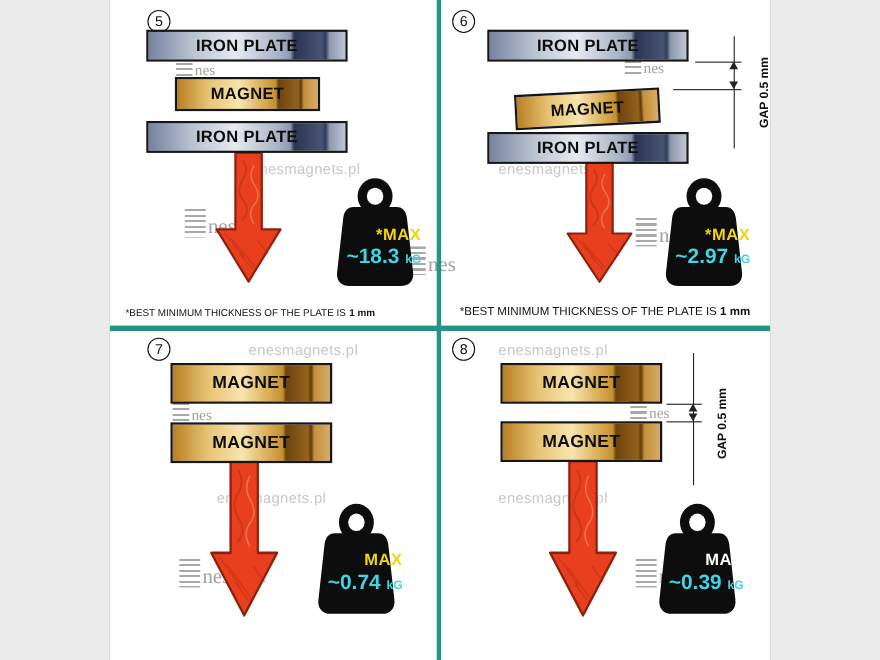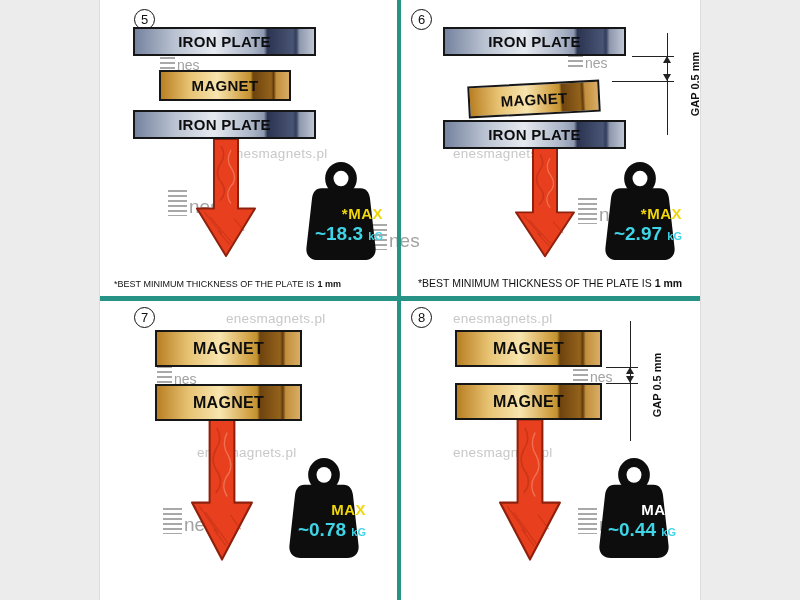--- a/index.html
+++ b/index.html
@@ -43,21 +43,21 @@
   .dim-arrow.up { border-left:4px solid transparent; border-right:4px solid transparent; border-bottom:7px solid #222; }
   .dim-arrow.down { border-left:4px solid transparent; border-right:4px solid transparent; border-top:7px solid #222; }
   .gap-label { position:absolute; width:100px; height:14px; text-align:center; font-size:11px; font-weight:bold; color:#111;
     transform:rotate(-90deg); white-space:nowrap; }
 
   .wm-site { position:absolute; color:#c8c8c8; font-size:13.5px; letter-spacing:0.3px; }
   .enes { position:absolute; display:flex; align-items:flex-end; gap:2px; opacity:0.85; }
   .enes-e { display:inline-block; background:repeating-linear-gradient(to bottom,#9a9a9a 0 2px,transparent 2px 5px); }
   .enes-sm .enes-e { width:15px; height:20px; }
   .enes-lg .enes-e { width:19px; height:26px; }
-  .enes-txt { color:#919191; font-family:Liberation Sans, sans-serif; line-height:1; }
+  .enes-txt { color:#919191; font-family:Liberation Serif, serif; line-height:1; }
   .enes-sm .enes-txt { font-size:14px; }
   .enes-lg .enes-txt { font-size:19px; }
 </style>
 </head>
 <body>
 
 <div class="canvas">
 
   <div class="side-strip strip-left"></div>
   <div class="side-strip strip-right"></div>
@@ -211,21 +211,21 @@
   </div>
 
   <div class="weight" style="left:282px;top:456px;height:104px">
     <svg viewBox="0 0 90 105" preserveAspectRatio="none">
       <circle cx="45" cy="19" r="17" fill="#0d0d0d"></circle>
       <circle cx="45" cy="19" r="8" fill="#ffffff"></circle>
       <path d="M24 29 H66 C72 29 75 33 76 39 L82 90 C83 98 78 103 70 103 H20 C12 103 7 98 8 90 L14 39 C15 33 18 29 24 29 Z" fill="#0d0d0d"></path>
     </svg>
     <div class="wtext w-max">MAX</div>
     <div class="wtext w-val">
-      <span>~0.78</span>
+      <span>~0.74</span>
       <span class="unit">kG</span>
     </div>
   </div>
 
   <div class="num-circle" style="left:411px;top:307px">
     <span>8</span>
   </div>
 
   <svg class="arrow" style="left:497px;top:418px;width:66px;height:145px" viewBox="0 0 64 120" preserveAspectRatio="none">
     <path d="M20 1 H44 V70 H61 L32 117 L3 70 H20 Z" fill="#e8401f" stroke="#8f200c" stroke-width="2" stroke-linejoin="round"></path>
@@ -249,18 +249,18 @@
   <div class="gap-label" style="left:608px;top:378px">GAP  0.5 mm</div>
 
   <div class="weight" style="left:592px;top:456px;height:104px">
     <svg viewBox="0 0 90 105" preserveAspectRatio="none">
       <circle cx="45" cy="19" r="17" fill="#0d0d0d"></circle>
       <circle cx="45" cy="19" r="8" fill="#ffffff"></circle>
       <path d="M24 29 H66 C72 29 75 33 76 39 L82 90 C83 98 78 103 70 103 H20 C12 103 7 98 8 90 L14 39 C15 33 18 29 24 29 Z" fill="#0d0d0d"></path>
     </svg>
     <div class="wtext w-max white">MAX</div>
     <div class="wtext w-val">
-      <span>~0.44</span>
+      <span>~0.39</span>
       <span class="unit">kG</span>
     </div>
   </div>
 
 </div>
 
 </body></html>

